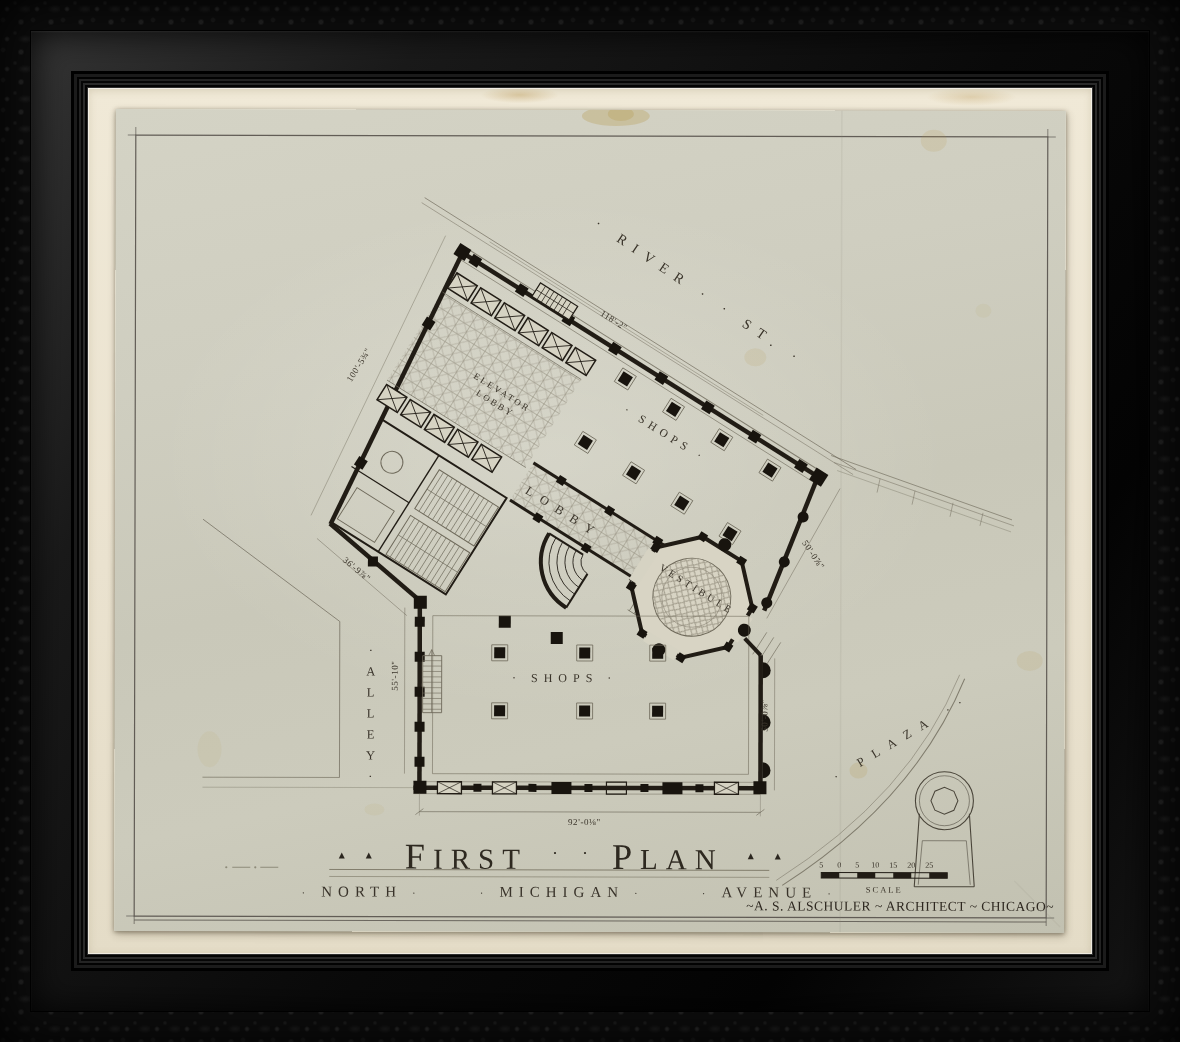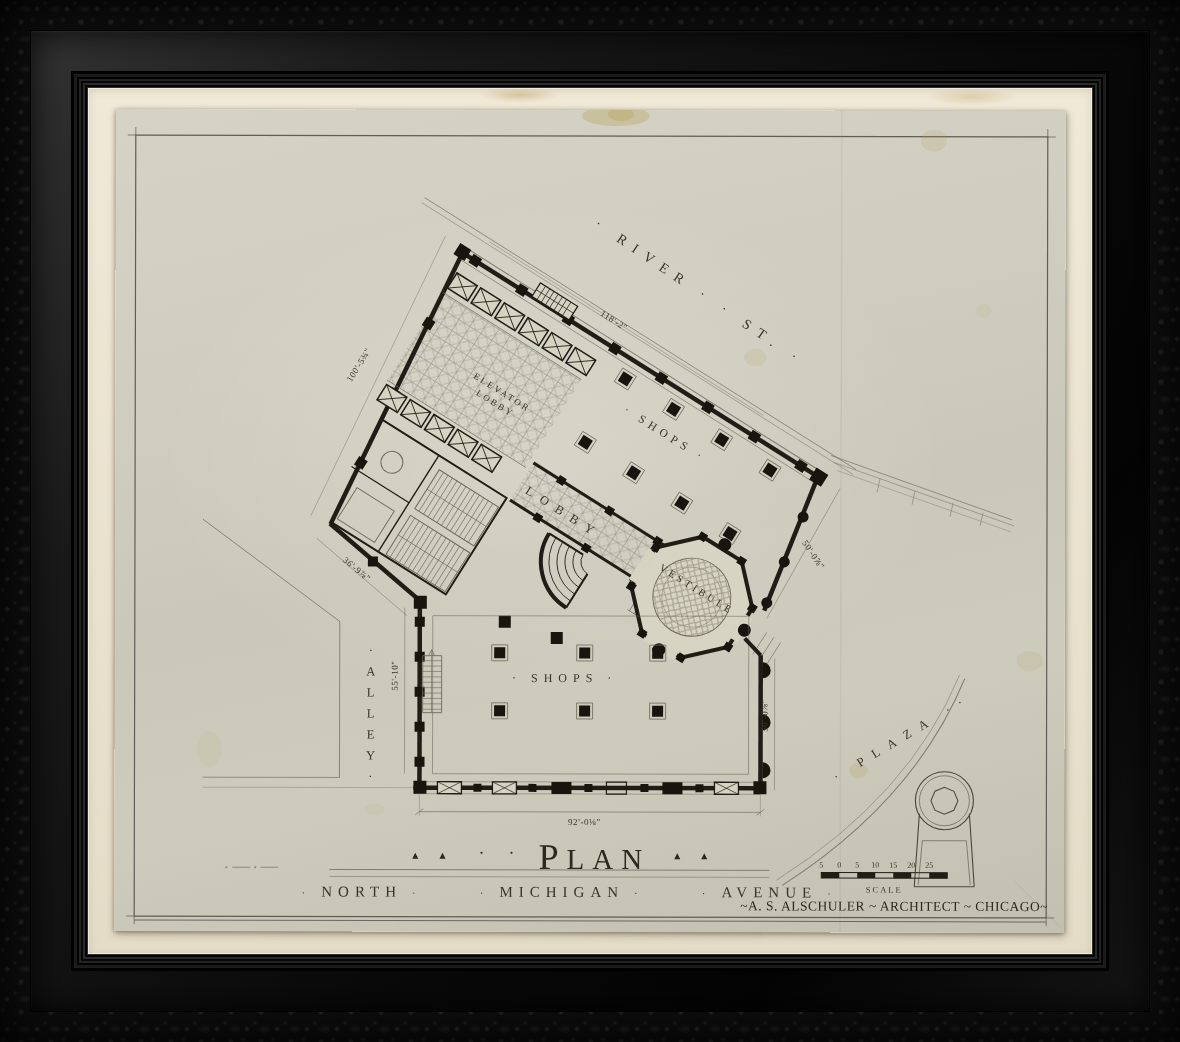--- a/index.html
+++ b/index.html
@@ -53,21 +53,21 @@
     justify-content:center;gap:24px;color:#2e2920;}
   .flourish{font-size:12px;letter-spacing:9px;color:#2b261f;transform:translateY(-2px);}
   .tword{display:inline-block;font-size:29px;letter-spacing:8px;text-transform:uppercase;}
   .tword::first-letter{font-size:125%;}
   .tsep{font-size:18px;transform:translateY(-4px);color:#2e2920;}
   .street-row{position:absolute;left:130px;top:774px;width:650px;display:flex;justify-content:center;
     gap:58px;font-size:15px;letter-spacing:6px;color:#39332a;}
   .street-row .wgrp{display:flex;gap:10px;align-items:center;}
   .street-row .dot{font-size:11px;}
   .wtxt{text-transform:uppercase;}
-  .sign-row{position:absolute;left:626px;top:788px;width:320px;text-align:left;font-size:13.5px;
+  .sign-row{position:absolute;left:626px;top:788px;width:320px;text-align:center;font-size:13.5px;
     letter-spacing:.5px;color:#2e2820;text-transform:uppercase;white-space:nowrap;}
 </style>
 </head>
 <body>
 
 <div class="scene">
   <div class="frame-carved"></div>
   <div class="frame-scoop"></div>
   <div class="mat">
     <div class="paper">
@@ -395,20 +395,21 @@
           <text class="ptx" x="797" y="757" font-size="8" text-anchor="middle">20</text>
           <text class="ptx" x="815" y="757" font-size="8" text-anchor="middle">25</text>
           <text class="ptx" x="770" y="782" font-size="8.5" letter-spacing="2" text-anchor="middle" style="text-transform:uppercase">Scale</text>
         </g>
       </svg>
 
       <div class="alley-label">·ALLEY·</div>
 
       <div class="title-row">
         <span class="flourish">▴ ▴</span>
+        <span class="tword">First</span>
         <span class="tsep">·</span>
         <span class="tsep">·</span>
         <span class="tword">Plan</span>
         <span class="flourish">▴ ▴</span>
       </div>
 
       <div class="street-row">
         <span class="wgrp">
           <span class="dot">·</span>
           <span class="wtxt">North</span>

